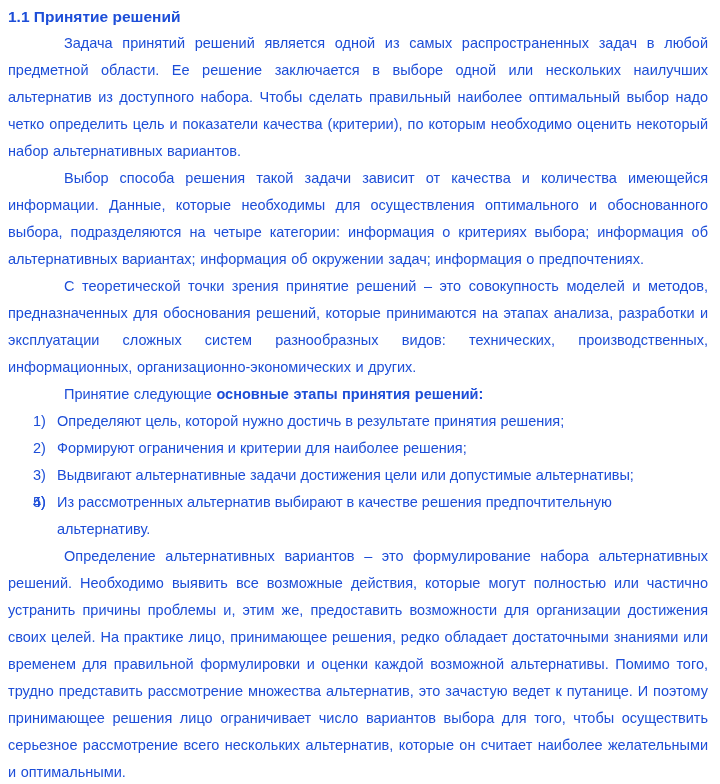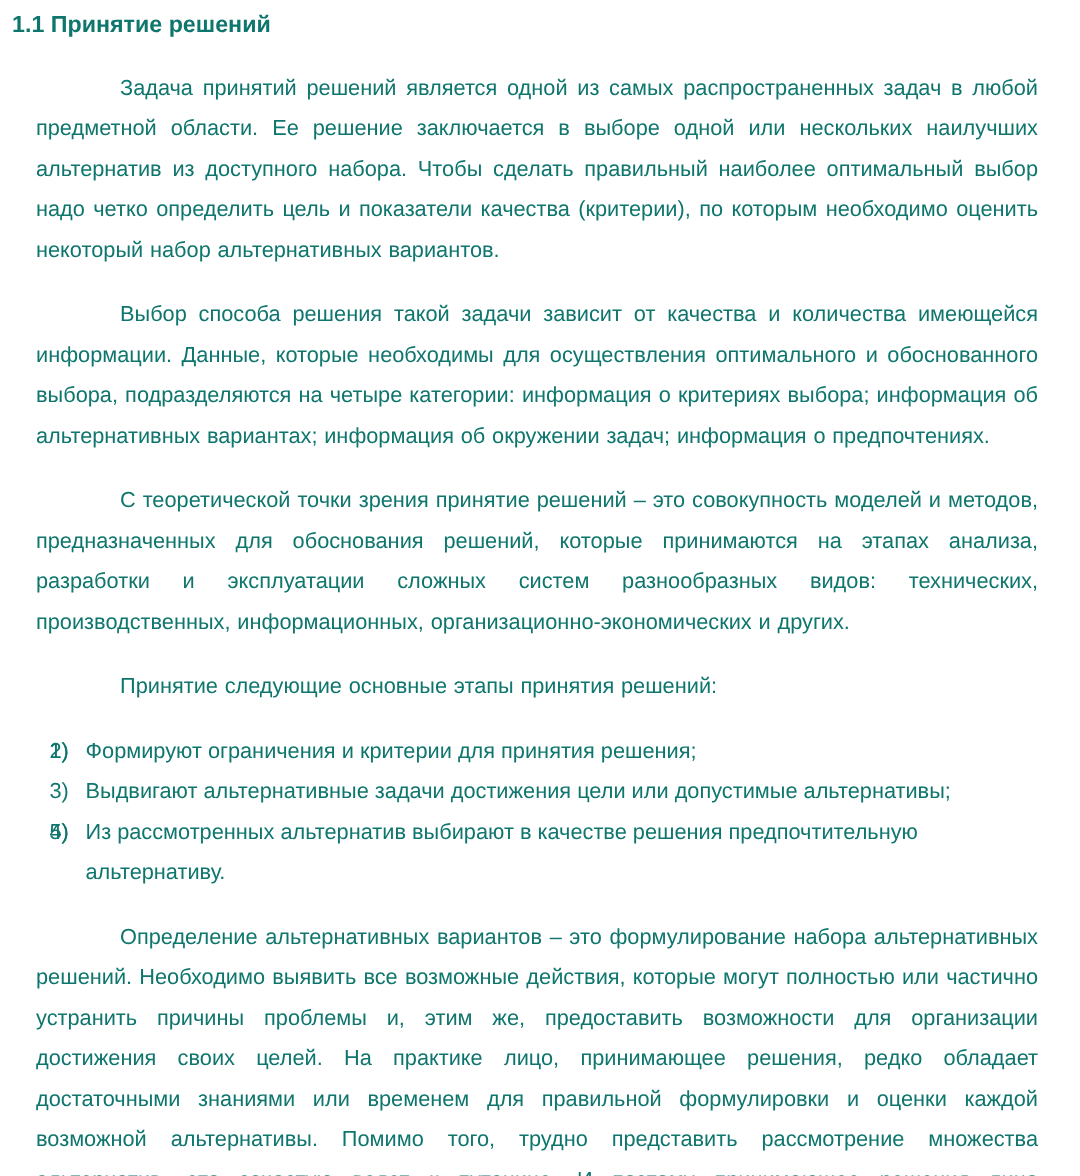--- a/index.html
+++ b/index.html
@@ -5,41 +5,41 @@
   html, body {
     margin: 0;
     padding: 0;
     background: #ffffff;
   }
   .page {
     box-sizing: border-box;
     width: 720px;
     height: 784px;
     background: #ffffff;
-    color: #0f766e;
+    color: #1d4ed8;
     font-family: "Liberation Sans", "DejaVu Sans", sans-serif;
     padding: 3px 12px 12px 8px;
     overflow: hidden;
   }
   .heading {
     font-size: 15.5px;
     font-weight: bold;
     line-height: 27px;
     margin: 0;
     text-align: left;
   }
   p.body {
-    margin: 16px;
+    margin: 0;
     font-size: 14.5px;
     line-height: 27px;
     text-align: justify;
     text-indent: 56px;
     word-spacing: 0.5px;
   }
-  .bold { font-weight: normal; }
+  .bold { font-weight: bold; }
   .list { margin: 0; }
   .list-item {
     position: relative;
     margin: 0;
     padding-left: 49px;
     font-size: 14.5px;
     line-height: 27px;
     text-align: left;
   }
   .list-num {
@@ -60,25 +60,26 @@
   <p class="body">Выбор способа решения такой задачи зависит от качества и количества имеющейся информации. Данные, которые необходимы для осуществления оптимального и обоснованного выбора, подразделяются на четыре категории: информация о критериях выбора; информация об альтернативных вариантах; информация об окружении задач; информация о предпочтениях.</p>
 
   <p class="body">С теоретической точки зрения принятие решений – это совокупность моделей и методов, предназначенных для обоснования решений, которые принимаются на этапах анализа, разработки и эксплуатации сложных систем разнообразных видов: технических, производственных, информационных, организационно-экономических и других.</p>
 
   <p class="body"><span>Принятие следующие </span><span class="bold">основные этапы принятия решений:</span></p>
 
   <div class="list">
 
     <div class="list-item">
       <span class="list-num">1)</span>
+      <span class="list-text">Определяют цель, которой нужно достичь в результате принятия решения;</span>
     </div>
 
     <div class="list-item">
       <span class="list-num">2)</span>
-      <span class="list-text">Формируют ограничения и критерии для принятия решения;</span>
+      <span class="list-text">Формируют ограничения и критерии для наиболее решения;</span>
     </div>
 
     <div class="list-item">
       <span class="list-num">3)</span>
       <span class="list-text">Выдвигают альтернативные задачи достижения цели или допустимые альтернативы;</span>
     </div>
 
     <div class="list-item">
       <span class="list-num">4)</span>
     </div>

